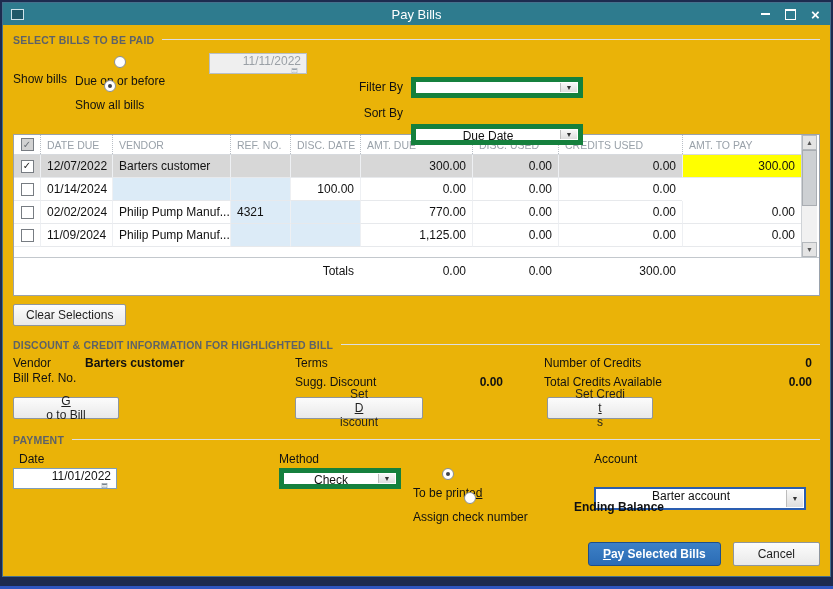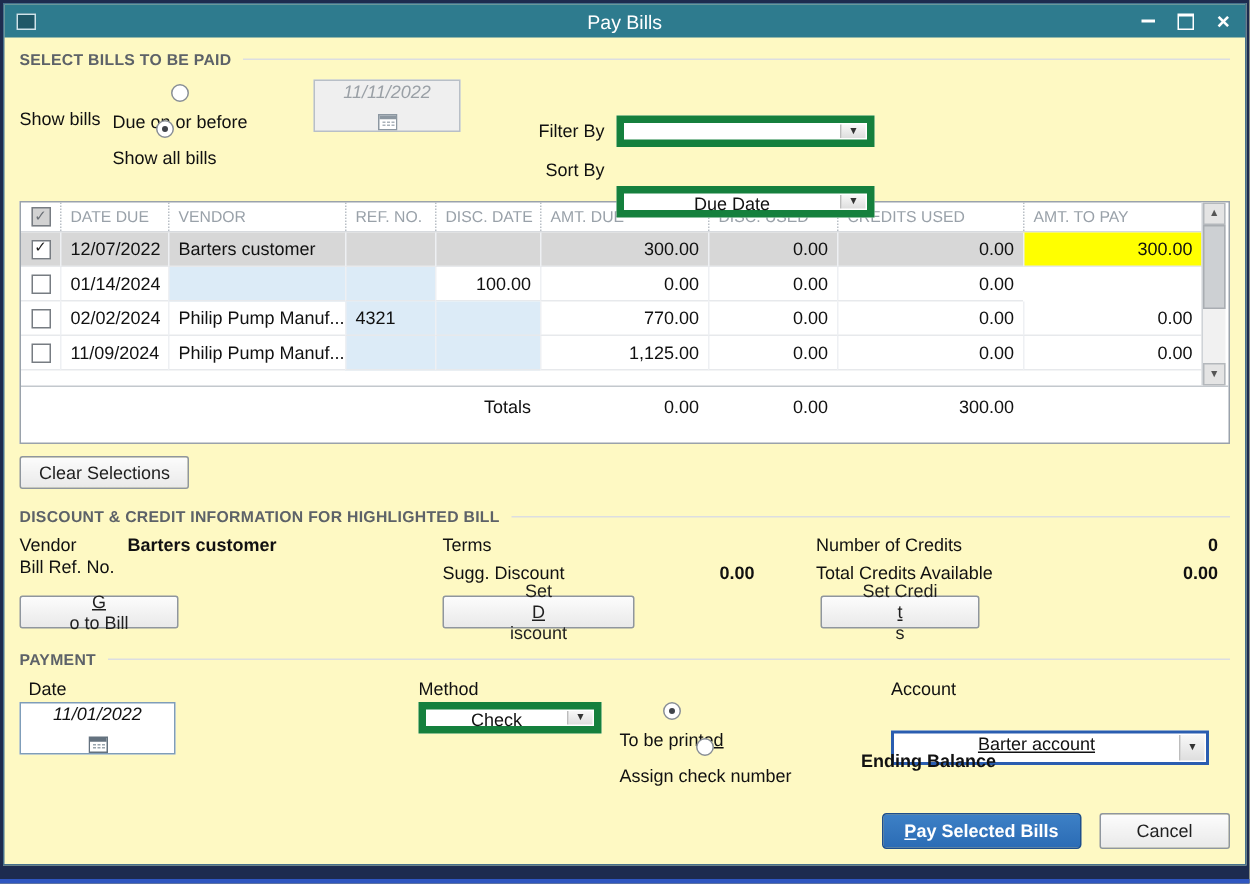--- a/index.html
+++ b/index.html
@@ -1,40 +1,40 @@
 <!DOCTYPE html>
 <html style="--titlebar: #2e7b8e; --hl: #ffff00; --primary: #2b6cb5;"><head>
 <meta charset="utf-8">
 <style>
 *{box-sizing:border-box;margin:0;padding:0;}
 html,body{width:833px;height:589px;}
 body{background:#1d2b4f;font-family:"Liberation Sans","DejaVu Sans",sans-serif;font-size:12px;color:#111;position:relative;overflow:hidden;}
 .bottom-accent{position:absolute;left:0;right:0;bottom:0;height:3px;background:#2f56c0;}
-.dialog{position:absolute;left:2px;top:2px;right:2px;bottom:12px;background:#fef9c3;border:1px solid #46708c;display:flex;flex-direction:column;}
+.dialog{position:absolute;left:2px;top:2px;right:2px;bottom:12px;background:#eab308;border:1px solid #46708c;display:flex;flex-direction:column;}
 .titlebar{height:22px;background:var(--titlebar,#2e7b8e);display:flex;align-items:center;padding:0 8px;position:relative;flex:0 0 auto;}
 .title{position:absolute;left:0;right:0;text-align:center;color:#fff;font-size:13px;}
 .app-icon{width:13px;height:11px;border:1px solid #cfe3ea;background:#1f5868;display:inline-block;position:relative;z-index:1;}
 .win-controls{margin-left:auto;display:flex;align-items:center;gap:12px;z-index:1;color:#fff;}
 .wc{width:13px;height:13px;display:inline-flex;align-items:center;justify-content:center;cursor:pointer;}
 .wc.min::after{content:"";width:9px;height:2px;background:#fff;}
 .wc.max::after{content:"";width:9px;height:8px;border:1px solid #fff;border-top-width:2px;}
 .wc.close{font-size:15px;font-weight:bold;line-height:1;}
 .body-content{flex:1;padding:8px 10px 0;position:relative;}
 .sect{display:flex;align-items:center;gap:8px;font-size:10.5px;font-weight:bold;color:#5d6268;letter-spacing:.2px;height:13px;}
 .sect::after{content:"";flex:1;border-top:1px solid #dcdee1;}
 .controls{position:relative;height:80px;margin-top:4px;}
 .abs{position:absolute;flex-direction:column;}
 .radio-row{display:flex;align-items:center;gap:6px;cursor:pointer;}
 .radio{width:12px;height:12px;border-radius:50%;border:1px solid #898f96;background:#fff;flex:0 0 auto;position:relative;}
 .radio.on::after{content:"";position:absolute;inset:3px;border-radius:50%;background:#40444a;}
-.field{background:#fff;border:1px solid #7f9db9;display:flex;align-items:center;justify-content:space-between;padding:0 5px;height:35px;font-style:italic;}
+.field{background:#fff;border:1px solid #7f9db9;display:flex;align-items:flex-end;justify-content:space-between;padding:0 5px;height:21px;}
 .field.disabled{background:#efefef;color:#9aa0a6;border-color:#b8bfc7;}
 .dd{position:relative;background:#fff;border:5px solid #15803d;height:21px;display:flex;align-items:center;padding:0 24px 0 6px;cursor:pointer;}
 .dd .arrow{position:absolute;right:1px;top:1px;bottom:1px;width:17px;border-left:1px solid #bdbdbd;background:linear-gradient(#f8f8f8,#dedede);display:flex;align-items:center;justify-content:center;font-size:7px;color:#333;}
-.dd.focus{border:2px solid #2a5db0;height:23px;text-decoration:underline;}
+.dd.focus{border:2px solid #2a5db0;height:23px;}
 .bills-table{margin-top:4px;border:1px solid #9aa2ab;padding-bottom:12px;background:#fff;}
 .grid-zone{display:flex;}
 .grid-col{width:787px;}
 .grow{display:grid;grid-template-columns:26px 72px 118px 60px 70px 112px 86px 124px 119px;}
 .thead{height:20px;border-bottom:1px solid #d7dade;}
 .th{display:flex;align-items:center;padding-left:6px;font-size:10.5px;color:#99a1a9;border-left:1px dotted #b9bfc6;overflow:hidden;white-space:nowrap;cursor:pointer;}
 .th:first-child{border-left:none;justify-content:center;padding-left:0;}
 .trow{height:23px;cursor:default;}
 .cell{display:flex;align-items:center;padding:0 6px;border-bottom:1px solid #e7e9ec;border-left:1px solid #eef0f3;overflow:hidden;white-space:nowrap;font-size:12px;}
 .trow .cell:first-child{border-left:none;justify-content:center;padding:0;}

